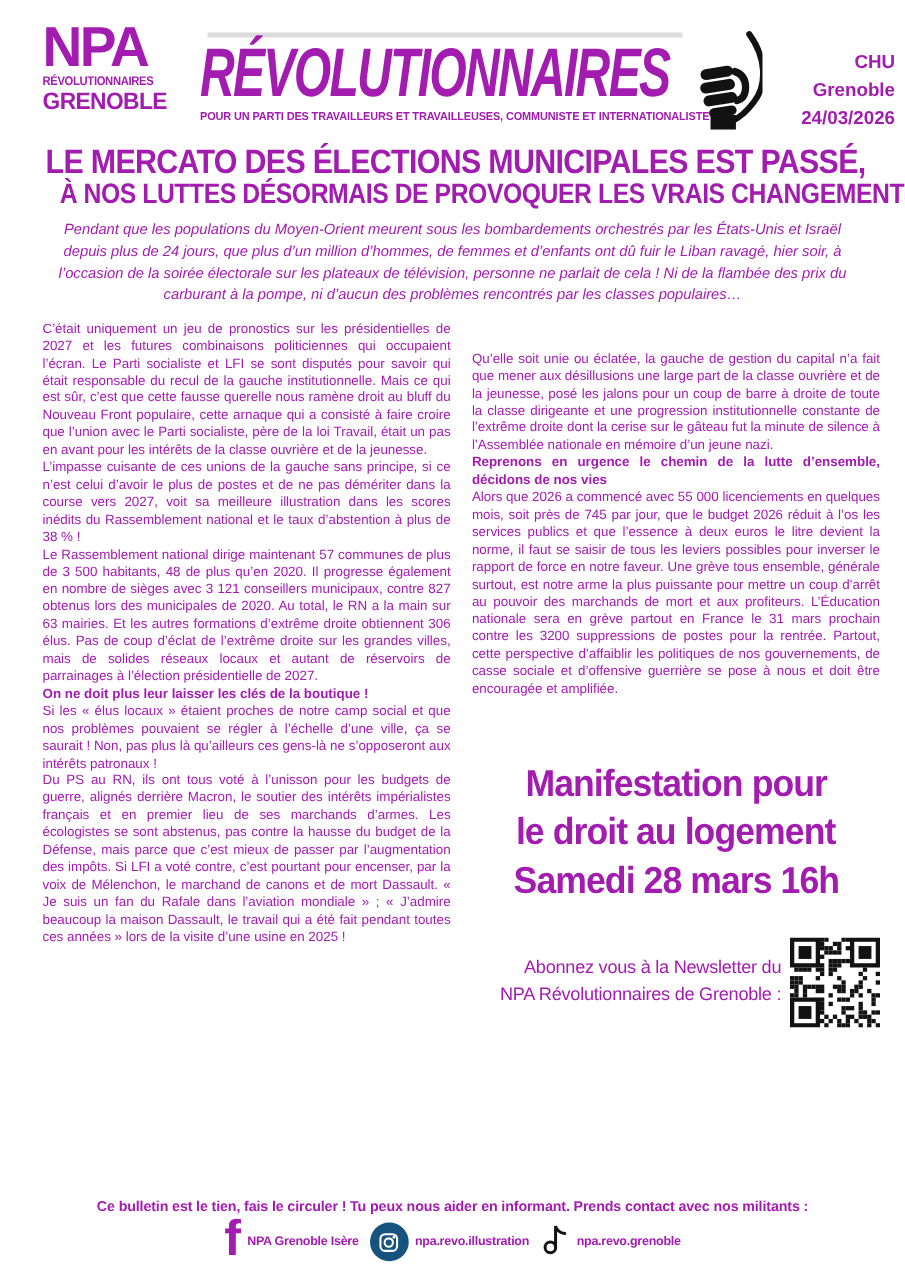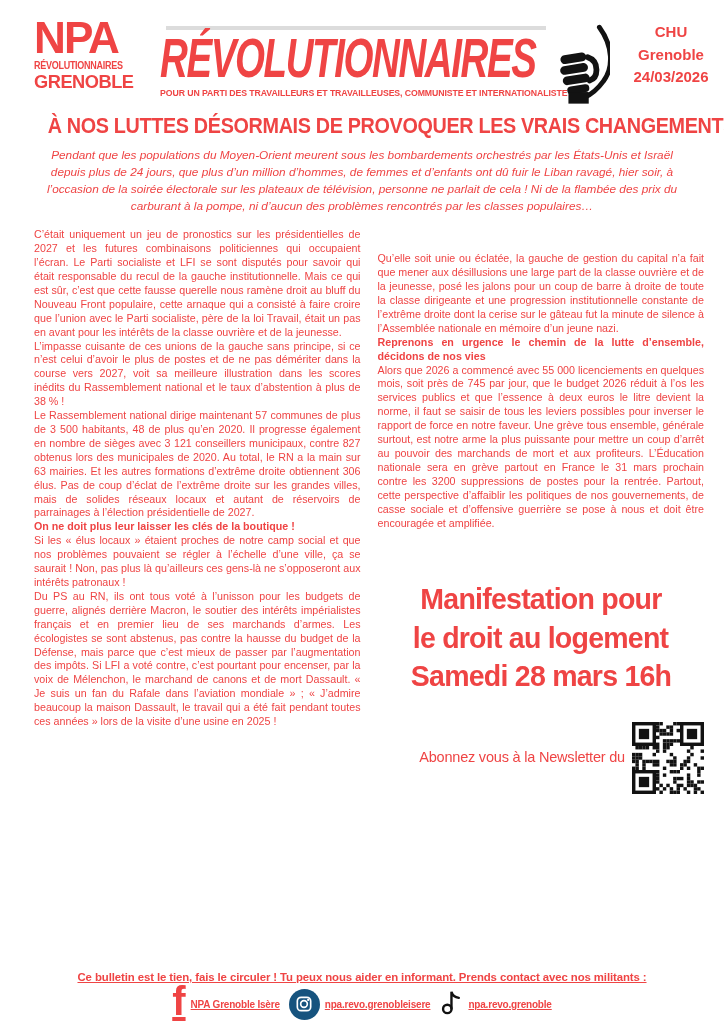--- a/index.html
+++ b/index.html
@@ -1,35 +1,35 @@
 <!DOCTYPE html>
 <html style="--insta: #16537e;"><head>
 <meta charset="utf-8">
 <style>
   html,body{margin:0;padding:0;background:#888;}
-  .page{position:relative;width:724px;height:1024px;background:#ffffff;color:#ef4444;
+  .page{position:relative;width:724px;height:1024px;background:#ffffff;color:#a21caf;
         font-family:"Liberation Sans",sans-serif;overflow:hidden;margin:0 auto;}
 
   
   .header{display:flex;align-items:flex-start;padding:20px 8px 0 34px;}
   .logo{width:120px;flex:0 0 auto;}
   .logo-npa{font-size:45px;font-weight:800;letter-spacing:-2px;line-height:.82;
             transform:scaleX(.98);transform-origin:0 0;}
   .logo-sub{font-size:10px;font-weight:700;letter-spacing:-.3px;margin-top:3px;white-space:nowrap;
             transform:scaleX(.9);transform-origin:0 0;}
   .logo-city{font-size:19px;font-weight:800;letter-spacing:-.5px;transform:scaleX(.96);transform-origin:0 0;}
   .masthead{width:392px;flex:0 0 auto;margin-left:6px;}
   .mast-bar{height:4px;background:#dcdcdc;margin:6px 6px 1px 6px;}
   .mast-title-box{height:56px;overflow:visible;}
   .mast-title{font-size:55px;font-weight:700;font-style:italic;letter-spacing:-2px;white-space:nowrap;
               transform:scaleX(.70);transform-origin:0 50%;line-height:1.0;}
   .mast-sub{font-size:9.2px;font-weight:700;white-space:nowrap;letter-spacing:-.1px;
             transform:scaleX(.95);transform-origin:0 0;margin-top:1px;}
   .fist{width:58px;flex:0 0 auto;margin-top:4px;}
-  .edition{flex:1;text-align:center;font-size:15px;font-weight:700;line-height:1.5;margin-top:1px;padding-left:16px;}
+  .edition{flex:1;text-align:right;font-size:15px;font-weight:700;line-height:1.5;margin-top:19px;padding-left:16px;}
 
   
   .headline{text-align:center;margin-top:7px;line-height:1.02;}
   .hl1{display:inline-block;font-size:27px;font-weight:800;letter-spacing:-.6px;white-space:nowrap;transform:scaleX(.9);}
   .hl2{display:inline-block;font-size:22.5px;font-weight:800;letter-spacing:-.4px;white-space:nowrap;transform:scaleX(.88);}
 
   
   .intro{font-style:italic;text-align:center;font-size:11.8px;line-height:1.45;margin:9px 44px 0 44px;font-weight:400;}
 
   
@@ -45,21 +45,21 @@
   .ev-line{font-size:30px;font-weight:800;line-height:1.28;letter-spacing:-.8px;white-space:nowrap;
            display:inline-block;transform:scaleX(.95);}
   .ev-loc{font-size:15.5px;font-weight:700;margin-top:5px;letter-spacing:-.2px;white-space:nowrap;}
 
   
   .newsletter{display:flex;justify-content:flex-end;align-items:center;gap:7px;margin-top:26px;}
   .nl-text{font-size:14.5px;font-weight:400;text-align:right;line-height:1.5;letter-spacing:-.2px;}
   #qr{width:72px;height:72px;flex:0 0 auto;}
 
   
-  .footer{position:absolute;left:0;right:0;bottom:4px;text-align:center;text-decoration:underline;}
+  .footer{position:absolute;left:0;right:0;bottom:14px;text-align:center;}
   .cta{font-size:11.4px;font-weight:700;letter-spacing:-.1px;}
   .socials{display:flex;justify-content:center;align-items:center;gap:9px;margin-top:5px;}
   .social{display:flex;align-items:center;gap:5px;}
   .social-label{font-size:10px;font-weight:700;letter-spacing:-.2px;white-space:nowrap;}
   .email-label{text-align:left;font-size:9.5px;line-height:1.3;}
   .fb-glyph{font-size:40px;font-weight:700;line-height:.75;transform:translateY(-3px);}
   .insta-badge{width:31px;height:31px;border-radius:50%;background:var(--insta,#16537e);
                display:flex;align-items:center;justify-content:center;}
   .circle-badge{width:30px;height:30px;border-radius:50%;border:2.2px solid #121212;box-sizing:border-box;
                 display:flex;align-items:center;justify-content:center;background:#fff;}
@@ -96,20 +96,21 @@
       </svg>
     </div>
     <div class="edition">
       <div>CHU</div>
       <div>Grenoble</div>
       <div>24/03/2026</div>
     </div>
   </div>
 
   <div class="headline">
+    <div><span class="hl1">LE MERCATO DES ÉLECTIONS MUNICIPALES EST PASSÉ,</span></div>
     <div><span class="hl2">À NOS LUTTES DÉSORMAIS DE PROVOQUER LES VRAIS CHANGEMENTS !</span></div>
   </div>
 
   <p class="intro">Pendant que les populations du Moyen-Orient meurent sous les bombardements orchestrés par les États-Unis et Israël depuis plus de 24 jours, que plus d’un million d’hommes, de femmes et d’enfants ont dû fuir le Liban ravagé, hier soir, à l’occasion de la soirée électorale sur les plateaux de télévision, personne ne parlait de cela ! Ni de la flambée des prix du carburant à la pompe, ni d’aucun des problèmes rencontrés par les classes populaires…</p>
 
   <div class="columns">
     <div class="col col-left">
       <p>C’était uniquement un jeu de pronostics sur les présidentielles de 2027 et les futures combinaisons politiciennes qui occupaient l’écran. Le Parti socialiste et LFI se sont disputés pour savoir qui était responsable du recul de la gauche institutionnelle. Mais ce qui est sûr, c’est que cette fausse querelle nous ramène droit au bluff du Nouveau Front populaire, cette arnaque qui a consisté à faire croire que l’union avec le Parti socialiste, père de la loi Travail, était un pas en avant pour les intérêts de la classe ouvrière et de la jeunesse.</p>
       <p>L’impasse cuisante de ces unions de la gauche sans principe, si ce n’est celui d’avoir le plus de postes et de ne pas démériter dans la course vers 2027, voit sa meilleure illustration dans les scores inédits du Rassemblement national et le taux d’abstention à plus de 38 % !</p>
       <p class="gap">Le Rassemblement national dirige maintenant 57 communes de plus de 3 500 habitants, 48 de plus qu’en 2020. Il progresse également en nombre de sièges avec 3 121 conseillers municipaux, contre 827 obtenus lors des municipales de 2020. Au total, le RN a la main sur 63 mairies. Et les autres formations d’extrême droite obtiennent 306 élus. Pas de coup d’éclat de l’extrême droite sur les grandes villes, mais de solides réseaux locaux et autant de réservoirs de parrainages à l’élection présidentielle de 2027.</p>
@@ -124,20 +125,21 @@
 
       <div class="event">
         <div><span class="ev-line">Manifestation pour</span></div>
         <div><span class="ev-line">le droit au logement</span></div>
         <div><span class="ev-line">Samedi 28 mars 16h</span></div>
       </div>
 
       <div class="newsletter">
         <div class="nl-text">
           <div>Abonnez vous à la Newsletter du</div>
+          <div>NPA Révolutionnaires de Grenoble :</div>
         </div>
         <svg id="qr" viewBox="0 0 21 21">
             <rect x="7" y="0" width="1" height="1" fill="#121212"></rect>
             <rect x="8" y="0" width="1" height="1" fill="#121212"></rect>
             <rect x="12" y="0" width="1" height="1" fill="#121212"></rect>
             <rect x="13" y="0" width="1" height="1" fill="#121212"></rect>
             <rect x="7" y="1" width="1" height="1" fill="#121212"></rect>
             <rect x="10" y="1" width="1" height="1" fill="#121212"></rect>
             <rect x="11" y="1" width="1" height="1" fill="#121212"></rect>
             <rect x="7" y="2" width="1" height="1" fill="#121212"></rect>
@@ -278,21 +280,21 @@
       </div>
 
       <div class="social">
         <span class="insta-badge">
           <svg viewBox="0 0 24 24" width="20" height="20" aria-hidden="true">
             <rect x="4" y="4" width="16" height="16" rx="4.5" fill="none" stroke="#fff" stroke-width="2"></rect>
             <circle cx="12" cy="12" r="4" fill="none" stroke="#fff" stroke-width="2"></circle>
             <circle cx="17" cy="7" r="1.4" fill="#fff"></circle>
           </svg>
         </span>
-        <span class="social-label">npa.revo.grenobleisere</span>
+        <span class="social-label">npa.revo.illustration</span>
       </div>
 
 
       <div class="social">
         <span>
           <svg viewBox="0 0 26 30" width="24" height="28" aria-hidden="true">
             <path d="M13.5 22 V4 q1.5 5.5 8 6.5" fill="none" stroke="#121212" stroke-width="2.6" stroke-linecap="round"></path>
             <circle cx="9" cy="22.5" r="4.6" fill="none" stroke="#121212" stroke-width="2.6"></circle>
           </svg>
         </span>

